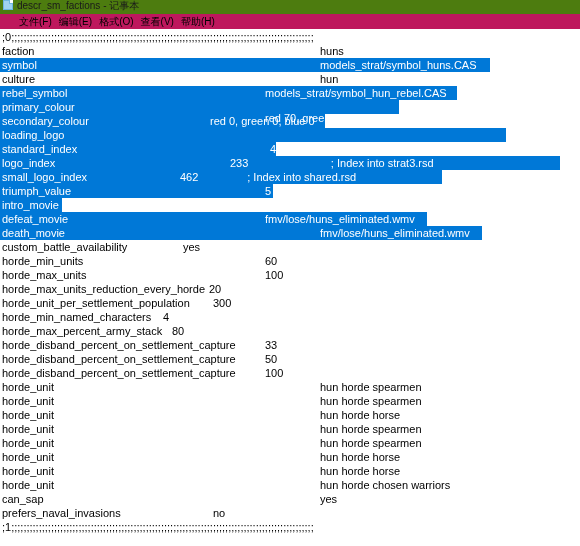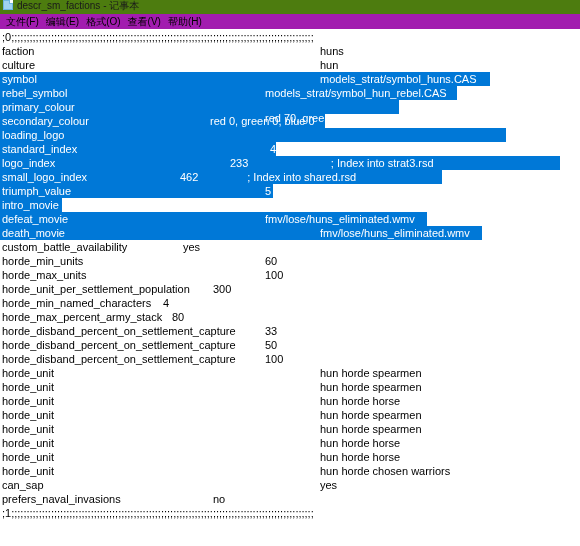--- a/index.html
+++ b/index.html
@@ -52,22 +52,22 @@
     color: #1a1a1a;
     line-height: 12px;
     white-space: nowrap;
   }
 
   
   #menubar {
     height: 15px;
     display: flex;
     align-items: center;
-    background: #a21caf;
-    padding-left: 6px;
+    background: #be185d;
+    padding-left: 19px;
     box-sizing: border-box;
   }
   .menu-item {
     font-size: 10px;
     color: #000000;
     line-height: 13px;
     white-space: nowrap;
     margin-right: 7px;
     cursor: default;
   }
@@ -145,36 +145,37 @@
   <div class="menu-item">文件(F)</div>
   <div class="menu-item">编辑(E)</div>
   <div class="menu-item">格式(O)</div>
   <div class="menu-item">查看(V)</div>
   <div class="menu-item">帮助(H)</div>
 </div>
 
 <div id="textarea">
     <div class="line"><span class="key comment">;0;;;;;;;;;;;;;;;;;;;;;;;;;;;;;;;;;;;;;;;;;;;;;;;;;;;;;;;;;;;;;;;;;;;;;;;;;;;;;;;;;;;;;;;;;;;;;;;;;;;</span></div>
     <div class="line"><span class="key">faction</span><span class="val" style="left: 320px; text-align: center;">huns</span></div>
+    <div class="line sel"><div class="selband" style="width: 490px;"></div><span class="key">symbol</span><span class="val" style="left: 320px;">models_strat/symbol_huns.CAS</span></div>
     <div class="line"><span class="key">culture</span><span class="val" style="left: 320px;">hun</span></div>
-    <div class="line sel"><div class="selband" style="width: 490px;"></div><span class="key">symbol</span><span class="val" style="left: 320px;">models_strat/symbol_huns.CAS</span></div>
     <div class="line sel"><div class="selband" style="width: 457px;"></div><span class="key">rebel_symbol</span><span class="val" style="left: 265px;">models_strat/symbol_hun_rebel.CAS</span></div>
     <div class="line sel"><div class="selband" style="width: 399px;"></div><span class="key">primary_colour</span><span class="val" style="left: 265px; margin-top: 11px;">red 70, green 70, blue 70</span></div>
     <div class="line sel"><div class="selband" style="width: 325px;"></div><span class="key">secondary_colour</span><span class="val" style="left: 210px;">red 0, green 0, blue 0</span></div>
     <div class="line sel"><div class="selband" style="width: 506px;"></div><span class="key">loading_logo</span></div>
     <div class="line sel"><div class="selband" style="width: 276px;"></div><span class="key">standard_index</span><span class="val" style="left: 270px;">4</span></div>
     <div class="line sel"><div class="selband" style="width: 560px;"></div><span class="key">logo_index</span><span class="val" style="left: 230px;">233                           ; Index into strat3.rsd</span></div>
     <div class="line sel"><div class="selband" style="width: 442px;"></div><span class="key">small_logo_index</span><span class="val" style="left: 180px;">462                ; Index into shared.rsd</span></div>
     <div class="line sel"><div class="selband" style="width: 273px;"></div><span class="key">triumph_value</span><span class="val" style="left: 265px;">5</span></div>
     <div class="line sel"><div class="selband" style="width: 62px;"></div><span class="key">intro_movie</span></div>
     <div class="line sel"><div class="selband" style="width: 427px;"></div><span class="key">defeat_movie</span><span class="val" style="left: 265px;">fmv/lose/huns_eliminated.wmv</span></div>
     <div class="line sel"><div class="selband" style="width: 482px;"></div><span class="key">death_movie</span><span class="val" style="left: 320px;">fmv/lose/huns_eliminated.wmv</span></div>
     <div class="line"><span class="key">custom_battle_availability</span><span class="val" style="left: 183px;">yes</span></div>
     <div class="line"><span class="key">horde_min_units</span><span class="val" style="left: 265px;">60</span></div>
     <div class="line"><span class="key">horde_max_units</span><span class="val" style="left: 265px;">100</span></div>
+    <div class="line"><span class="key">horde_max_units_reduction_every_horde</span><span class="val" style="left: 209px;">20</span></div>
     <div class="line"><span class="key">horde_unit_per_settlement_population</span><span class="val" style="left: 213px;">300</span></div>
     <div class="line"><span class="key">horde_min_named_characters</span><span class="val" style="left: 163px;">4</span></div>
     <div class="line"><span class="key">horde_max_percent_army_stack</span><span class="val" style="left: 172px;">80</span></div>
     <div class="line"><span class="key">horde_disband_percent_on_settlement_capture</span><span class="val" style="left: 265px;">33</span></div>
     <div class="line"><span class="key">horde_disband_percent_on_settlement_capture</span><span class="val" style="left: 265px;">50</span></div>
     <div class="line"><span class="key">horde_disband_percent_on_settlement_capture</span><span class="val" style="left: 265px;">100</span></div>
     <div class="line"><span class="key">horde_unit</span><span class="val" style="left: 320px;">hun horde spearmen</span></div>
     <div class="line"><span class="key">horde_unit</span><span class="val" style="left: 320px;">hun horde spearmen</span></div>
     <div class="line"><span class="key">horde_unit</span><span class="val" style="left: 320px;">hun horde horse</span></div>
     <div class="line"><span class="key">horde_unit</span><span class="val" style="left: 320px;">hun horde spearmen</span></div>

